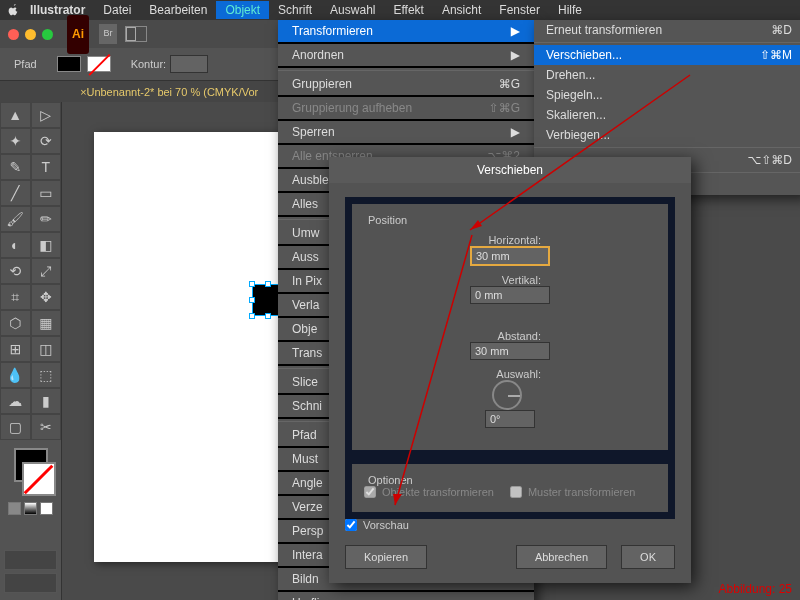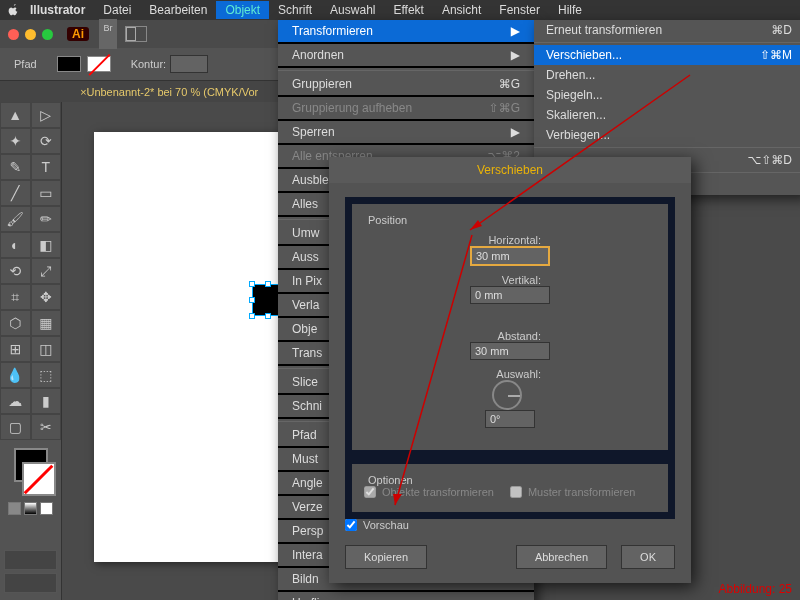--- a/index.html
+++ b/index.html
@@ -5,22 +5,22 @@
 *{margin:0;padding:0;box-sizing:border-box;font-family:-apple-system,Helvetica,Arial,sans-serif;}
 body{width:800px;height:600px;background:#fff;overflow:hidden;position:relative;}
 .menubar{height:20px;background:#343434;display:flex;align-items:center;padding:0 6px;color:#ddd;font-size:12px;}
 .apple{width:14px;height:14px;margin-right:10px;}
 .menubar span{padding:0 9px;cursor:default;}
 .menubar span.active{background:#0b6ad6;color:#5eead4;padding:2px 9px;}
 .topbar{height:28px;background:#4a4a4a;display:flex;align-items:center;padding:0 8px;}
 .traffic{display:flex;gap:6px;margin-right:14px;}
 .dot{width:11px;height:11px;border-radius:50%;}
 .dr{background:#ff5f56;}.dy{background:#ffbd2e;}.dg{background:#27c93f;}
-.ai{width:22px;height:14px;background:#330000;color:#ff9a00;font-weight:bold;display:flex;align-items:center;justify-content:center;font-size:12px;margin-right:10px;border-radius:3px;}
-.sq{width:18px;height:30px;background:#666;margin-right:8px;}
+.ai{width:22px;height:39px;background:#330000;color:#ff9a00;font-weight:bold;display:flex;align-items:center;justify-content:center;font-size:12px;margin-right:10px;border-radius:3px;}
+.sq{width:18px;height:20px;background:#666;margin-right:8px;}
 .ctrlbar{height:32px;background:#535353;display:flex;align-items:center;padding:0 14px;color:#ccc;font-size:11px;}
 .swatch{width:24px;height:16px;background:#000;border:1px solid #888;margin-left:20px;}
 .noswatch{width:24px;height:16px;background:#fff;border:1px solid #888;margin-left:6px;position:relative;}
 .noswatch:after{content:"";position:absolute;width:130%;height:2px;background:red;transform:rotate(-45deg);top:7px;left:-3px;}
 .doctab{height:22px;background:#454545;border-top:1px solid #333;display:flex;align-items:center;padding-left:80px;color:#aaa;font-size:11px;font-style:italic;}
 .doctab span{color:#e6c96b;}
 .workarea{display:flex;height:498px;background:#4a4a4a;position:relative;}
 .tools{width:62px;background:#535353;display:flex;flex-direction:column;border-right:1px solid #333;}
 .toolgrid{display:grid;grid-template-columns:1fr 1fr;}
 .tool{height:26px;display:flex;align-items:center;justify-content:center;color:#ccc;font-size:14px;border:1px solid #444;}
@@ -39,21 +39,21 @@
 .h1{top:-4px;left:-4px;}.h2{top:-4px;right:-4px;}.h3{bottom:-4px;left:-4px;}.h4{bottom:-4px;right:-4px;}
 .h5{top:-4px;left:12px;}.h6{bottom:-4px;left:12px;}.h7{left:-4px;top:12px;}.h8{right:-4px;top:12px;}
 .dropdown{position:absolute;top:20px;left:278px;width:256px;background:#555;color:#ddd;font-size:12px;box-shadow:4px 4px 12px rgba(0,0,0,0.6);z-index:5;}
 .dd-item{padding:4px 14px;display:flex;justify-content:space-between;border-bottom:2px solid #000000;}
 .dd-item.hl{background:#0b6ad6;color:#fff;}
 .dd-item.dis{color:#888;}
 .dd-sep{height:1px;background:#666;margin:2px 0;}
 .sub{position:absolute;top:20px;left:534px;width:270px;background:#555;color:#ddd;font-size:12px;box-shadow:4px 4px 12px rgba(0,0,0,0.6);z-index:6;}
 .sub .dd-item{border:none;padding:3px 12px;}
 .dialog{position:absolute;top:157px;left:329px;width:362px;background:#535353;box-shadow:4px 4px 16px rgba(0,0,0,0.7);z-index:10;color:#ccc;font-size:11px;}
-.dlg-title{text-align:center;padding:6px;background:#5a5a5a;color:#eab308;font-size:12px;}
+.dlg-title{text-align:center;padding:6px;background:#5a5a5a;color:#ffffff;font-size:12px;}
 .dlg-body{padding:14px 16px;}
 .fieldset{border:7px solid #0f172a;padding:10px 12px 14px;}
 .fieldset .leg{margin-top:-18px;background:#535353;display:inline-block;padding:0 4px;font-size:11px;}
 .frow{display:flex;align-items:center;margin:8px 0;flex-direction:column;}
 .frow label{width:78px;text-align:right;padding-right:8px;}
 .frow input{width:80px;background:#636363;border:1px solid #333;color:#ddd;padding:2px 4px;font-size:11px;}
 .frow input.focus{border:2px solid #e5a940;background:#636363;}
 .angle{width:30px;height:30px;border-radius:50%;border:2px solid #888;margin-right:6px;position:relative;}
 .angle:after{content:"";position:absolute;width:12px;height:2px;background:#aaa;top:13px;left:14px;}
 .chk{display:flex;align-items:center;gap:6px;}

